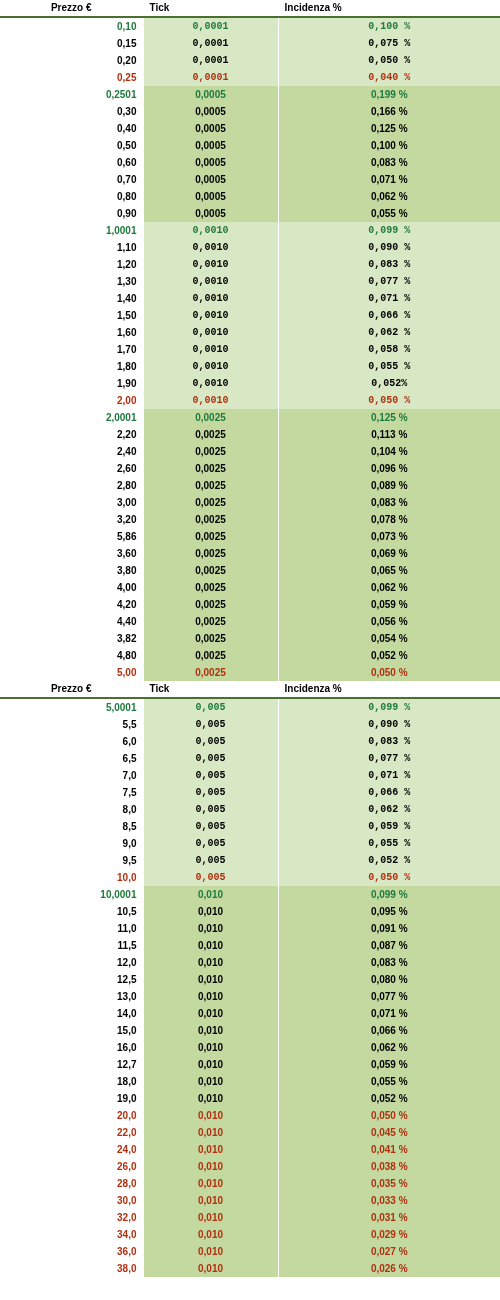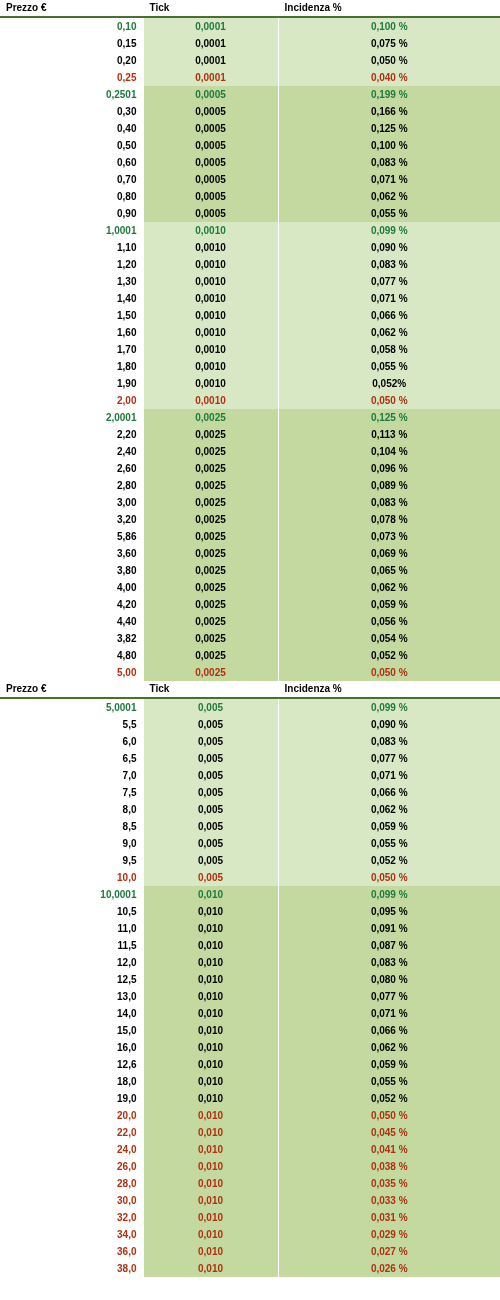--- a/index.html
+++ b/index.html
@@ -43,24 +43,24 @@
   
   tr.header td {
     background: #ffffff;
     text-align: left;
     font-weight: bold;
     color: #000000;
     border-bottom: 2px solid #4a7030;
     height: 16px;
     line-height: 16px;
   }
-  tr.header td.price { text-align: left; }
+  tr.header td.price { text-align: center; }
 
   
-  .band-light td.tick, .band-light td.inc { background: #d9e8c4; }
+  .band-light td.tick, .band-light td.inc { background: #d9e8c4; font-family: Liberation Mono, monospace; }
   .band-mid   td.tick, .band-mid   td.inc { background: #c3d9a0; }
 
   
   .t-green { color: #1f7a3d; }
   .t-red   { color: #b03010; }
   .t-black { color: #000000; }
 
   
   td.price.leftal { text-align: right; }
 </style>
@@ -378,21 +378,21 @@
         <td class="price t-black">15,0</td>
         <td class="tick t-black">0,010</td>
         <td class="inc t-black">0,066 %</td>
       </tr>
       <tr class="band-mid">
         <td class="price t-black">16,0</td>
         <td class="tick t-black">0,010</td>
         <td class="inc t-black">0,062 %</td>
       </tr>
       <tr class="band-mid">
-        <td class="price t-black">12,6</td>
+        <td class="price t-black">12,7</td>
         <td class="tick t-black">0,010</td>
         <td class="inc t-black">0,059 %</td>
       </tr>
       <tr class="band-mid">
         <td class="price t-black">18,0</td>
         <td class="tick t-black">0,010</td>
         <td class="inc t-black">0,055 %</td>
       </tr>
       <tr class="band-mid">
         <td class="price t-black">19,0</td>

